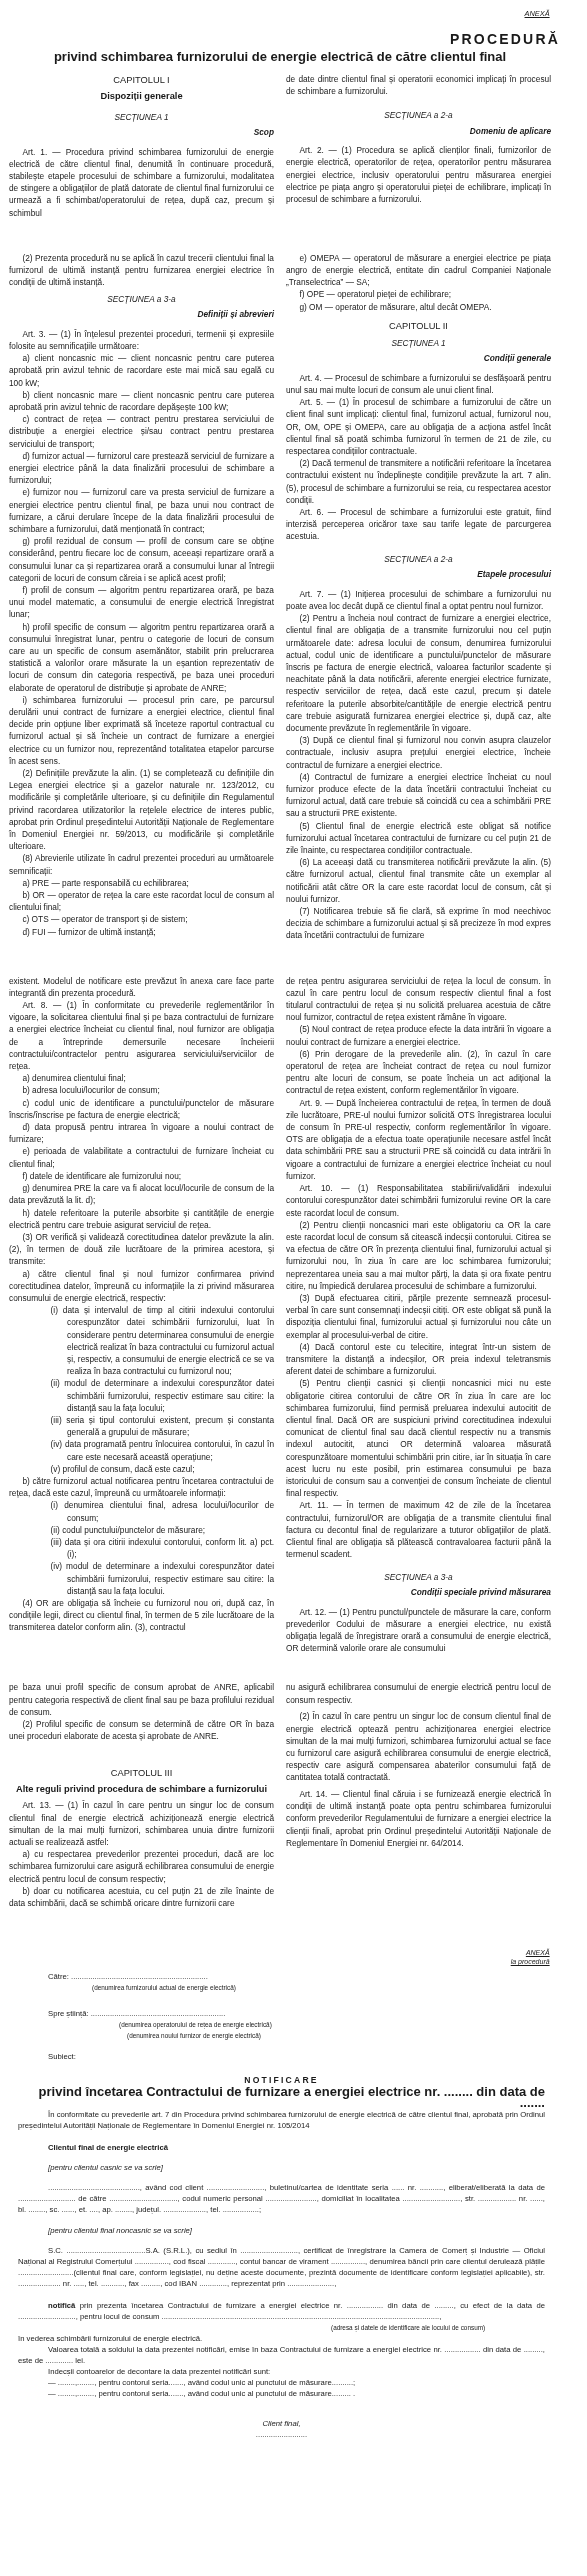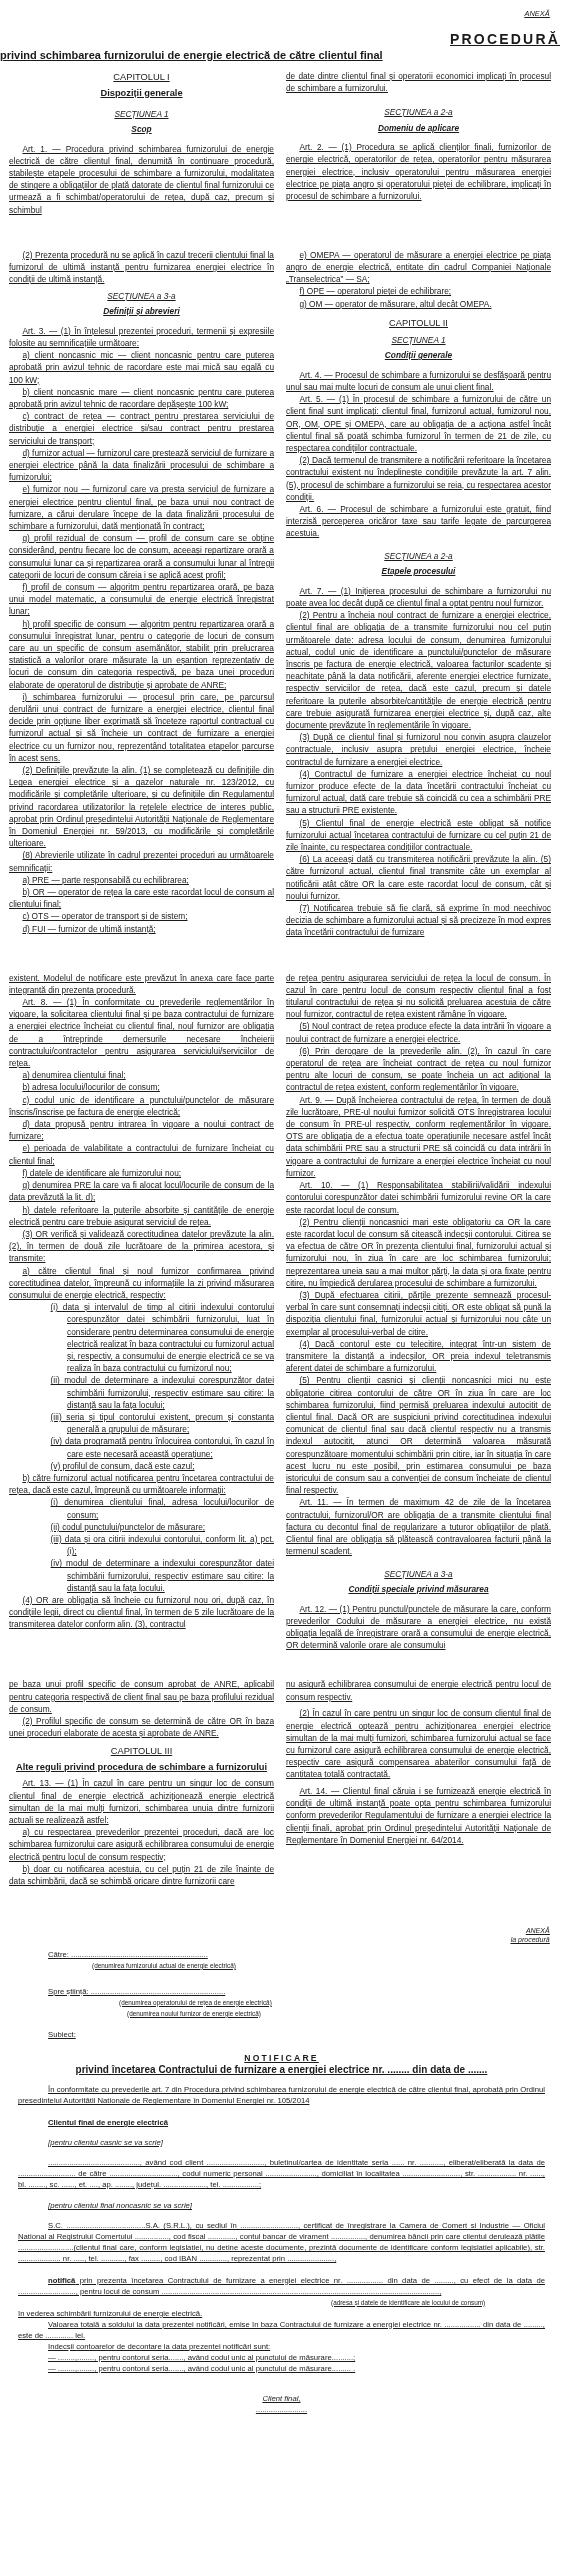--- a/index.html
+++ b/index.html
@@ -1,38 +1,38 @@
 <!DOCTYPE html>
 <html style="font-size:12px"><head>
 <meta charset="utf-8">
 <style>
   html, body { margin: 0; padding: 0; background: #ffffff; }
   body { width: 588px; font-family: "Liberation Sans", sans-serif; color: #1a1a1a; }
-  .page { position: relative; width: 560px; text-decoration: underline; }
+  .page { position: relative; width: 560px; }
   .block { display: flex; padding: 0 9px; box-sizing: border-box; gap: 12px; }
   .col { flex: 1; font-size: 8.3px; line-height: 12.2px; text-align: justify; }
   .col p { margin: 0; text-indent: 13.4px; }
   .col p.noind { text-indent: 0; }
   .chap { font-size: 9.3px; margin: 1.5px 0 3px 0; text-align: center; }
   .chap-title { font-weight: bold; font-size: 9.3px; text-align: center; margin-bottom: 9px; }
   .sec { font-style: italic; text-align: center; margin-top: 4.5px; }
-  .sec-title { font-style: italic; font-weight: bold; text-align: center; margin: 3px 0 7.4px 0; }
+  .sec-title { font-style: italic; font-weight: bold; text-align: right; margin: 3px 0 7.4px 0; }
   .sub { padding-left: 58px; text-indent: -16.4px !important; }
   .gap { height: 33px; }
   .annex-top { text-align: right; font-size: 7.4px; font-style: italic; text-decoration: underline; padding: 9px 10.4px 0 0; }
   .title { text-align: right; font-weight: bold; font-size: 14px; letter-spacing: 2.2px; margin-top: 13.4px; }
-  .subtitle { text-align: left; font-weight: bold; font-size: 11px; margin: 1.5px 0 9px 0; }
+  .subtitle { text-align: center; font-weight: bold; font-size: 13px; margin: 1.5px 0 9px 0; }
   .form { padding: 0 15px 0 18px; font-size: 7.7px; line-height: 11px; }
   .form p { margin: 0; }
   .form .ind { text-indent: 30px; }
   .form .lbl { padding-left: 30px; }
   .small-cap { font-size: 6.4px; }
   .annex2 { text-align: right; font-size: 7px; font-style: italic; text-decoration: underline; line-height: 9px; padding-right: 10.4px; }
   .notif-title { text-align: center; font-weight: bold; letter-spacing: 2.2px; font-size: 8.6px; margin-top: 13.4px; }
-  .notif-sub { text-align: center; font-weight: bold; font-size: 10px; margin-bottom: 9px; }
+  .notif-sub { text-align: right; font-weight: bold; font-size: 13px; margin-bottom: 1px; }
   .em { font-style: italic; }
   .b { font-weight: bold; }
 </style>
 </head>
 <body>
 
 <div class="page">
 
   <div class="annex-top">ANEXĂ</div>
   <div class="title">PROCEDURĂ</div>
@@ -145,21 +145,21 @@
       <p>Art. 12. — (1) Pentru punctul/punctele de măsurare la care, conform prevederilor Codului de măsurare a energiei electrice, nu există obligația legală de înregistrare orară a consumului de energie electrică, OR determină valorile orare ale consumului</p>
     </div>
   </div>
 
   <div class="gap" style="height:27px"></div>
 
   <div class="block">
     <div class="col">
       <p class="noind">pe baza unui profil specific de consum aprobat de ANRE, aplicabil pentru categoria respectivă de client final sau pe baza profilului rezidual de consum.</p>
       <p>(2) Profilul specific de consum se determină de către OR în baza unei proceduri elaborate de acesta și aprobate de ANRE.</p>
-      <div class="chap" style="margin-top:6px">CAPITOLUL III</div>
+      <div class="chap" style="margin-top:25px">CAPITOLUL III</div>
       <div class="chap-title" style="margin-bottom:4.5px">Alte reguli privind procedura de schimbare a furnizorului</div>
       <p>Art. 13. — (1) În cazul în care pentru un singur loc de consum clientul final de energie electrică achiziționează energie electrică simultan de la mai mulți furnizori, schimbarea unuia dintre furnizorii actuali se realizează astfel:</p>
       <p>a) cu respectarea prevederilor prezentei proceduri, dacă are loc schimbarea furnizorului care asigură echilibrarea consumului de energie electrică pentru locul de consum respectiv;</p>
       <p>b) doar cu notificarea acestuia, cu cel puțin 21 de zile înainte de data schimbării, dacă se schimbă oricare dintre furnizorii care</p>
     </div>
     <div class="col">
       <p class="noind">nu asigură echilibrarea consumului de energie electrică pentru locul de consum respectiv.</p>
       <p style="margin-top:4.5px">(2) În cazul în care pentru un singur loc de consum clientul final de energie electrică optează pentru achiziționarea energiei electrice simultan de la mai mulți furnizori, schimbarea furnizorului actual se face cu furnizorul care asigură echilibrarea consumului de energie electrică, respectiv care asigură compensarea abaterilor consumului față de cantitatea totală contractată.</p>
       <p style="margin-top:4.5px">Art. 14. — Clientul final căruia i se furnizează energie electrică în condiții de ultimă instanță poate opta pentru schimbarea furnizorului conform prevederilor Regulamentului de furnizare a energiei electrice la clienții finali, aprobat prin Ordinul președintelui Autorității Naționale de Reglementare în Domeniul Energiei nr. 64/2014.</p>
     </div>

